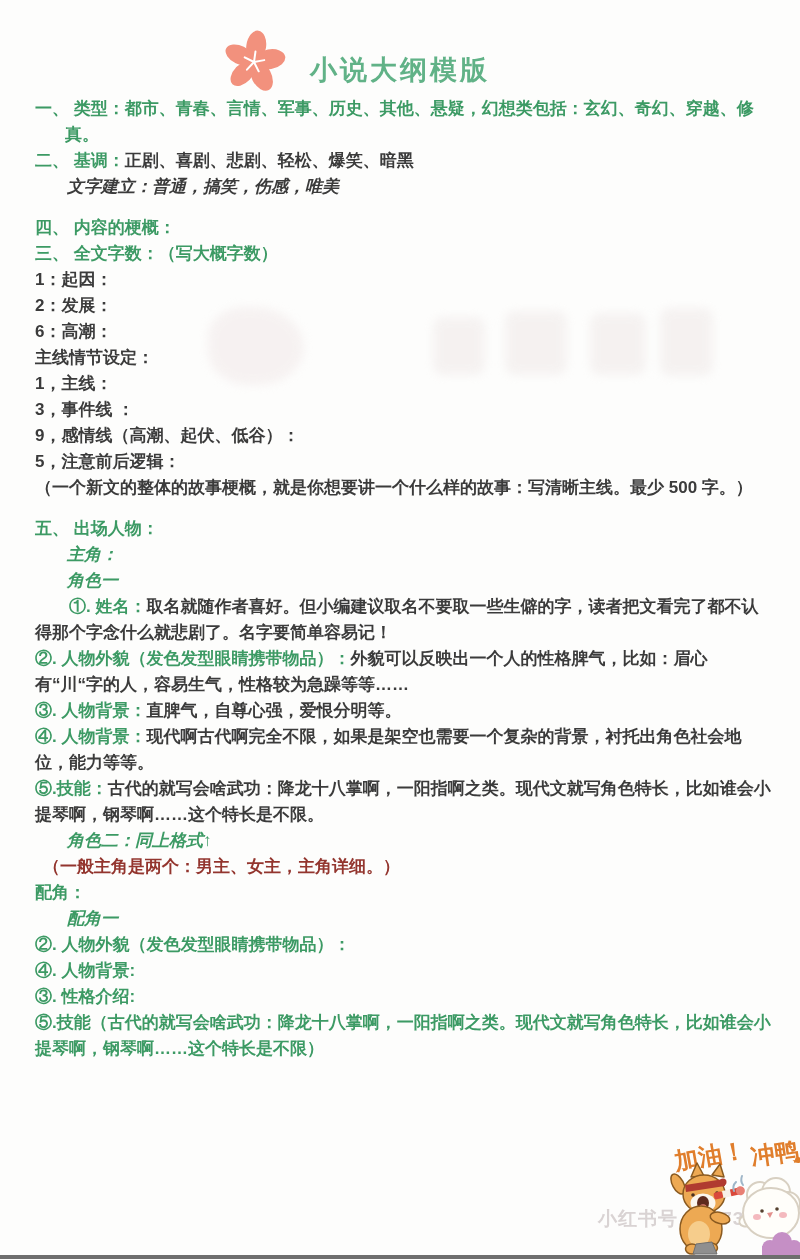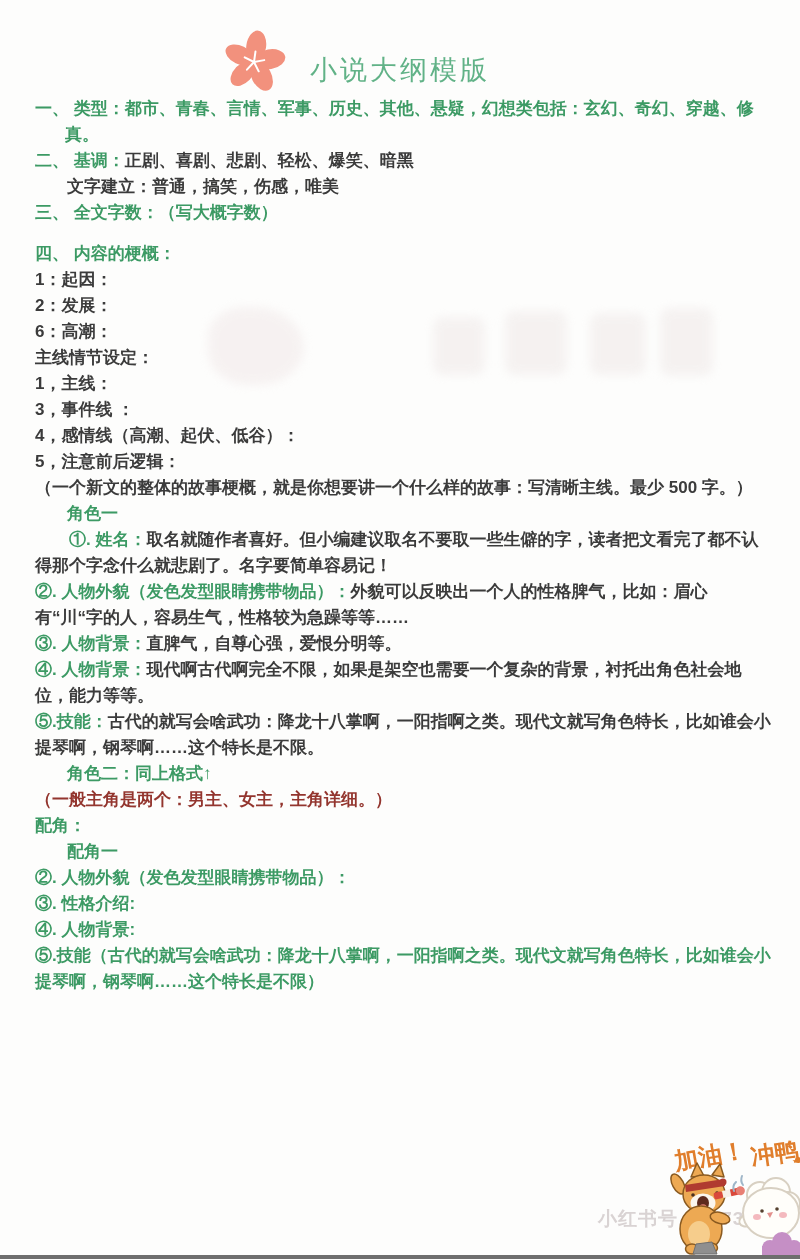--- a/index.html
+++ b/index.html
@@ -6,35 +6,35 @@
   .screen{
     position:relative;width:800px;height:1260px;margin:0 auto;
     background:#fdfdfc;overflow:hidden;
     font-family:"Liberation Sans", sans-serif;
   }
   
   .header{position:relative;height:96px;z-index:1;}
   .flower{position:absolute;left:221px;top:26px;width:66px;height:72px;transform:rotate(8deg);}
   .title{
     position:absolute;left:0;right:0;top:52px;text-align:center;
-    font-size:27px;font-weight:400;letter-spacing:3px;color:var(--title-green,#61B287);
+    font-size:27px;font-weight:700;letter-spacing:3px;color:var(--title-green,#61B287);
   }
   
   .doc{position:relative;z-index:1;padding:0 25px 0 35px;}
   .doc p{
     margin:0;font-size:17px;line-height:26px;font-weight:700;
     color:var(--ink,#3B3B3B);word-break:normal;overflow-wrap:break-word;
   }
   .doc p.sec{padding-left:30px;text-indent:-30px;}
-  .doc p.ind{padding-left:32px;}
+  .doc p.ind{padding-left:32px;font-style:italic;}
   .doc p.pind{text-indent:34px;}
   .doc p.gap{margin-top:15px;}
   .doc span.g{color:var(--green,#3C9A64);}
   .doc span.k{color:var(--ink,#3B3B3B);}
-  .doc span.r{color:var(--maroon,#93352E);}
+  .doc span.r{color:var(--maroon,#93352E);margin-left:8px;}
   
   .wm-center{position:absolute;top:303px;left:208px;width:505px;height:88px;z-index:0;
     filter:blur(5px);opacity:.55;pointer-events:none;}
   .wm-center i{position:absolute;background:#efe9e8;border-radius:10px;display:block;}
   .wm-center i.b1{left:0;top:4px;width:96px;height:78px;border-radius:40% 55% 50% 45%;background:#f1e9e9;}
   .wm-center i.b2{left:225px;top:14px;width:52px;height:58px;}
   .wm-center i.b3{left:297px;top:8px;width:62px;height:64px;}
   .wm-center i.b4{left:382px;top:10px;width:56px;height:62px;}
   .wm-center i.b5{left:452px;top:5px;width:53px;height:68px;}
   
@@ -79,44 +79,46 @@
         <line x1="50" y1="50" x2="35" y2="45"></line>
       </g>
     </svg>
     <div class="title">小说大纲模版</div>
   </div>
 
   <div class="doc">
       <p class="sec"><span class="g">一、 类型：都市、青春、言情、军事、历史、其他、悬疑，幻想类包括：玄幻、奇幻、穿越、修真。</span></p>
       <p class="sec"><span class="g">二、 基调：</span><span class="k">正剧、喜剧、悲剧、轻松、爆笑、暗黑</span></p>
       <p class="ind"><span class="k">文字建立：普通，搞笑，伤感，唯美</span></p>
+      <p class="sec gap"><span class="g">四、 内容的梗概：</span></p>
       <p class="sec"><span class="g">三、 全文字数：（写大概字数）</span></p>
-      <p class="sec gap"><span class="g">四、 内容的梗概：</span></p>
       <p><span class="k">1：起因：</span></p>
       <p><span class="k">2：发展：</span></p>
       <p><span class="k">6：高潮：</span></p>
       <p><span class="k">主线情节设定：</span></p>
       <p><span class="k">1，主线：</span></p>
       <p><span class="k">3，事件线 ：</span></p>
-      <p><span class="k">4，感情线（高潮、起伏、低谷）：</span></p>
+      <p><span class="k">9，感情线（高潮、起伏、低谷）：</span></p>
       <p><span class="k">5，注意前后逻辑：</span></p>
       <p><span class="k">（一个新文的整体的故事梗概，就是你想要讲一个什么样的故事：写清晰主线。最少 500 字。）</span></p>
+      <p class="sec gap"><span class="g">五、 出场人物：</span></p>
+      <p class="ind"><span class="g">主角：</span></p>
       <p class="ind"><span class="g">角色一</span></p>
       <p class="pind"><span class="g">①. 姓名：</span><span class="k">取名就随作者喜好。但小编建议取名不要取一些生僻的字，读者把文看完了都不认得那个字念什么就悲剧了。名字要简单容易记！</span></p>
       <p><span class="g">②. 人物外貌（发色发型眼睛携带物品）：</span><span class="k">外貌可以反映出一个人的性格脾气，比如：眉心有“川“字的人，容易生气，性格较为急躁等等……</span></p>
       <p><span class="g">③. 人物背景：</span><span class="k">直脾气，自尊心强，爱恨分明等。</span></p>
       <p><span class="g">④. 人物背景：</span><span class="k">现代啊古代啊完全不限，如果是架空也需要一个复杂的背景，衬托出角色社会地位，能力等等。</span></p>
       <p><span class="g">⑤.技能：</span><span class="k">古代的就写会啥武功：降龙十八掌啊，一阳指啊之类。现代文就写角色特长，比如谁会小提琴啊，钢琴啊……这个特长是不限。</span></p>
       <p class="ind"><span class="g">角色二：同上格式↑</span></p>
       <p><span class="r">（一般主角是两个：男主、女主，主角详细。）</span></p>
       <p><span class="g">配角：</span></p>
       <p class="ind"><span class="g">配角一</span></p>
       <p><span class="g">②. 人物外貌（发色发型眼睛携带物品）：</span></p>
+      <p><span class="g">④. 人物背景:</span></p>
       <p><span class="g">③. 性格介绍:</span></p>
-      <p><span class="g">④. 人物背景:</span></p>
       <p><span class="g">⑤.技能（古代的就写会啥武功：降龙十八掌啊，一阳指啊之类。现代文就写角色特长，比如谁会小提琴啊，钢琴啊……这个特长是不限）</span></p>
     </div>
 
   <div class="wm-account">小红书号：40737555</div>
 
   <svg class="sticker" viewBox="0 0 210 125" aria-hidden="true">
 
     <text class="cheer-text" x="86" y="38" transform="rotate(-10 86 38)">加油！</text>
     <text class="cheer-text" x="162" y="33" transform="rotate(-8 162 33)">冲鸭</text>
     <circle cx="208" cy="28" r="3" fill="#E07E2C"></circle>

